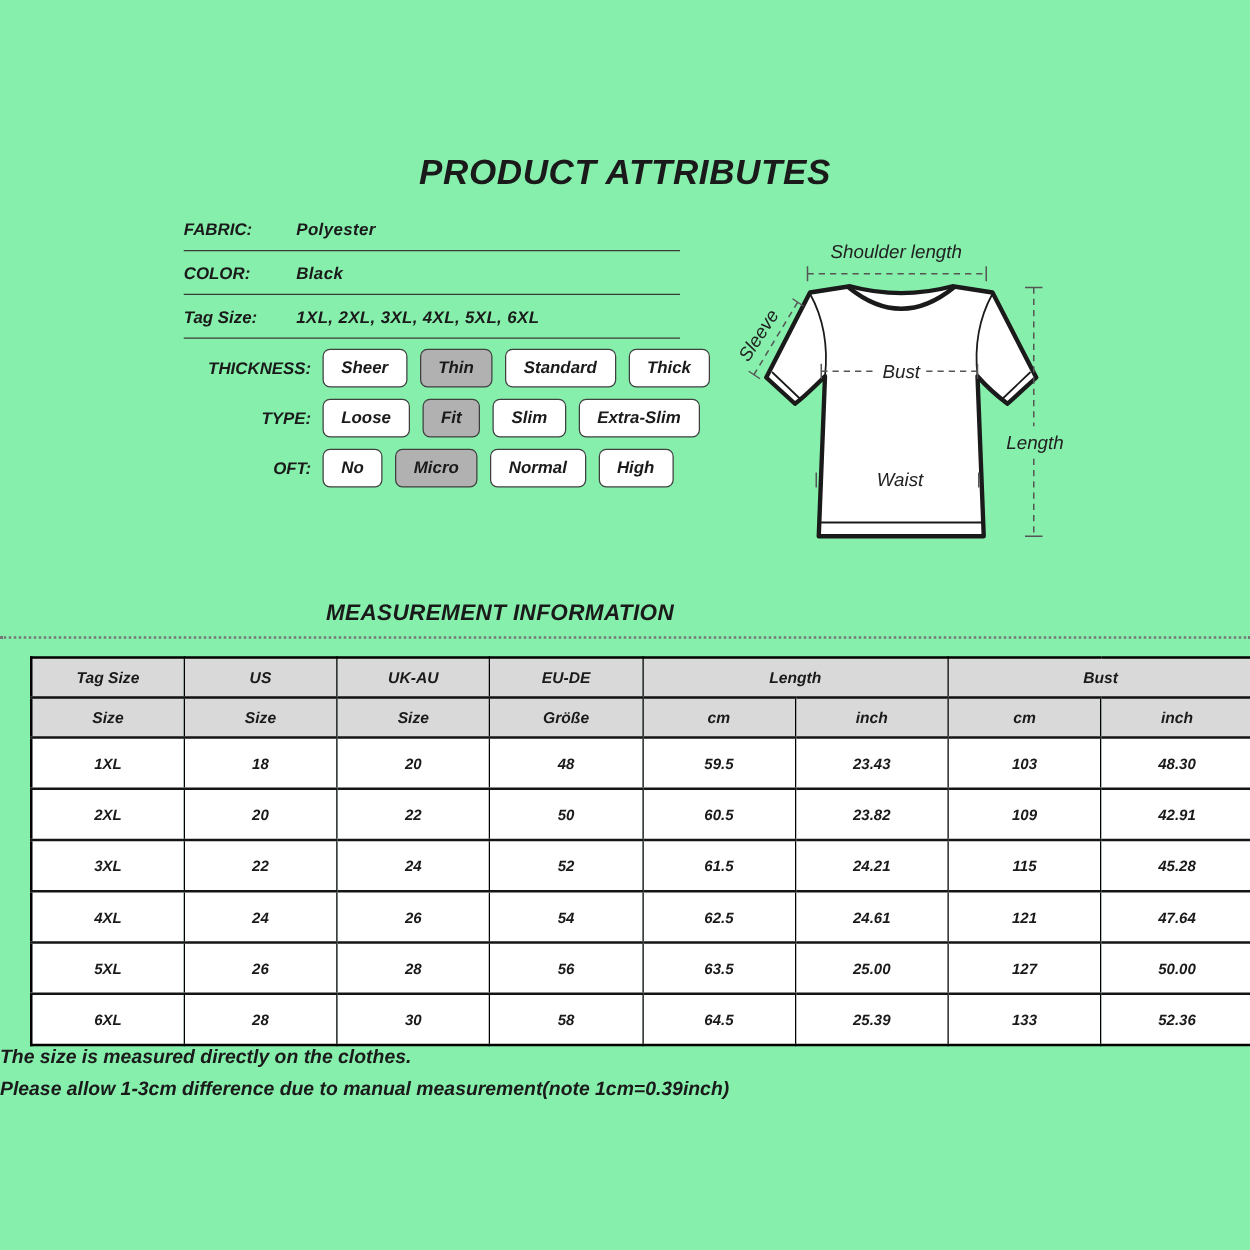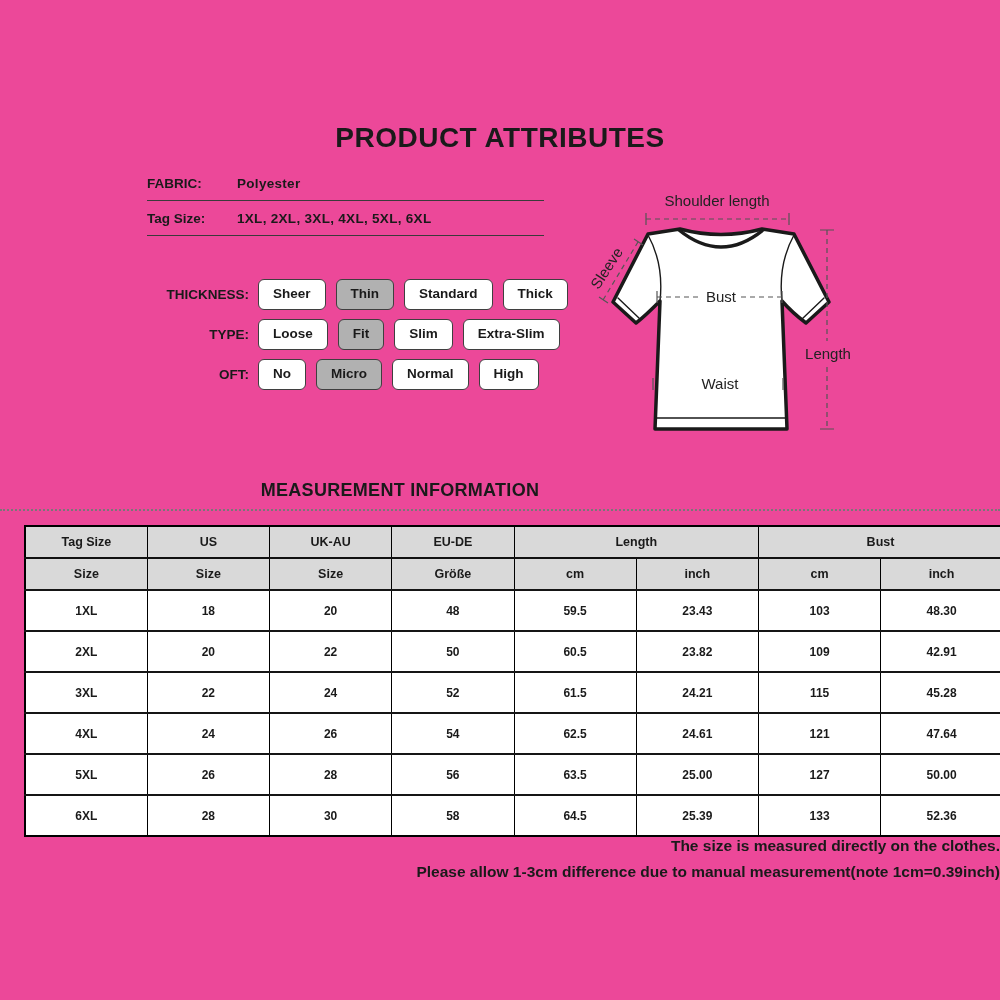--- a/index.html
+++ b/index.html
@@ -1,18 +1,18 @@
 <!DOCTYPE html>
 <html><head>
 <meta charset="utf-8">
 <style>
   * { margin:0; padding:0; box-sizing:border-box; }
   html,body { background:#fff; }
   body { width:1000px; height:1000px; font-family:"Liberation Sans", sans-serif; color:#1a1a1a; }
-  .canvas { position:relative; width:1000px; height:1000px; overflow:hidden; background:#ec4899; }
+  .canvas { position:relative; width:1000px; height:1000px; overflow:hidden; background:#86efac;font-style:italic; }
 
   .page-title { position:absolute; top:122px; left:0; width:1000px; text-align:center;
                 font-size:28px; font-weight:700; letter-spacing:.5px; }
 
   
   .info-block { position:absolute; left:147px; top:166px; width:397px; }
   .info-row { display:flex; align-items:flex-end; height:35px; padding-bottom:9px;
               border-bottom:1px solid #3a3a3a; }
   .info-label { width:90px; font-size:13.5px; font-weight:700; }
   .info-value { font-size:13.5px; font-weight:700; letter-spacing:.3px; }
@@ -34,40 +34,44 @@
                 border-top:2px dotted #787878; }
 
   table.size-table { position:absolute; left:24px; top:525px; width:980px;
                      border-collapse:collapse; border:2.5px solid #000; table-layout:fixed; }
   .size-table th, .size-table td { border:1px solid #000; text-align:center; vertical-align:middle; }
   .size-table thead th { background:#d9d9d9; font-size:12.5px; font-weight:700; height:32px; }
   .size-table thead tr.units th { border-top:2px solid #111; }
   .size-table tbody td { height:41px; font-size:12px; font-weight:700; background:#fff; }
   .size-table tbody td { border-top:2px solid #151515; }
 
-  .footer-note { position:absolute; left:0; width:1000px; text-align:right;
+  .footer-note { position:absolute; left:0; width:1000px; text-align:left;
                  font-size:15.5px; font-weight:700; }
   .note1 { top:837px; }
   .note2 { top:863px; }
 
   
   .tshirt-svg { position:absolute; left:580px; top:180px; }
   .tshirt-svg text { font-family:"Liberation Sans", sans-serif; font-size:15px; fill:#222; font-weight:400; }
 </style>
 </head>
 <body>
 
 <div class="canvas">
 
   <div class="page-title">PRODUCT ATTRIBUTES</div>
 
   <div class="info-block">
     <div class="info-row">
       <div class="info-label">FABRIC:</div>
       <div class="info-value">Polyester</div>
+    </div>
+    <div class="info-row">
+      <div class="info-label">COLOR:</div>
+      <div class="info-value">Black</div>
     </div>
     <div class="info-row">
       <div class="info-label">Tag Size:</div>
       <div class="info-value">1XL,  2XL,  3XL,  4XL,  5XL,  6XL</div>
     </div>
   </div>
 
   <div class="options-block">
       <div class="opt-row">
         <div class="opt-label">THICKNESS:</div>

